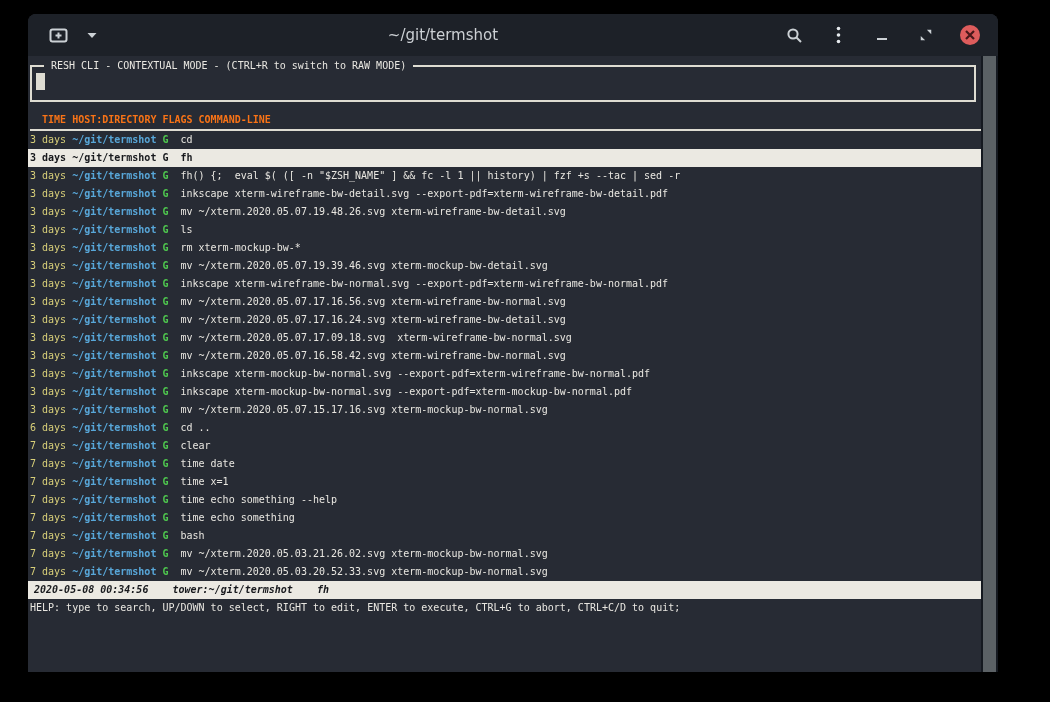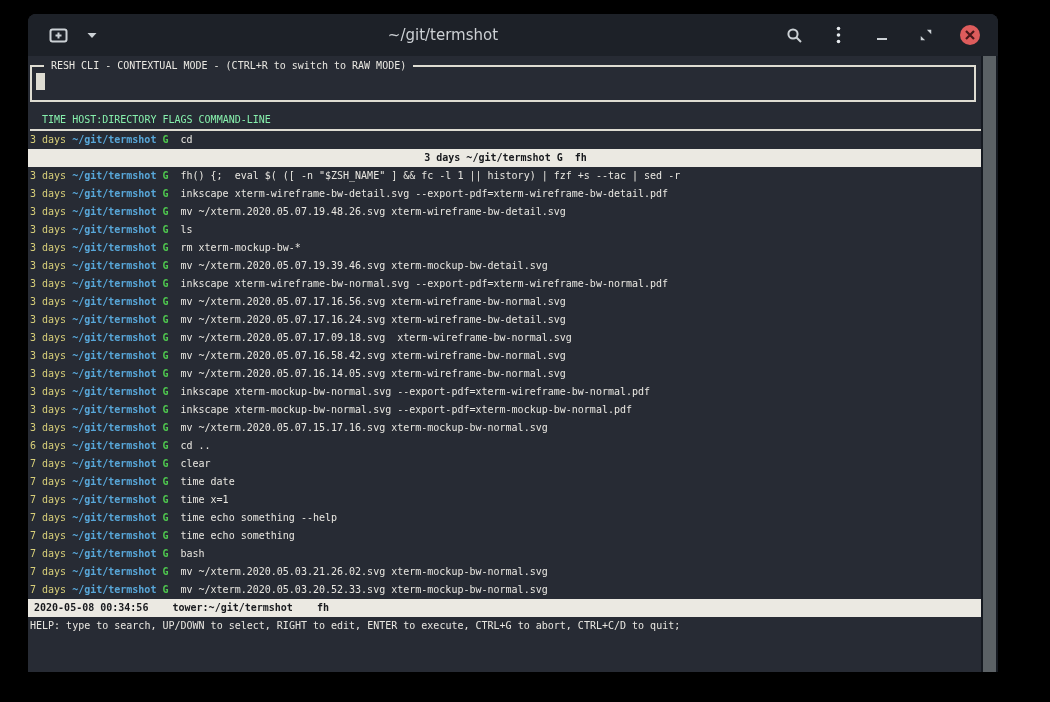--- a/index.html
+++ b/index.html
@@ -27,32 +27,32 @@
   
   .content{position:relative;height:616px;background:var(--bg_terminal);
            font-size:10px;line-height:18px;color:var(--text);}
   .resh-frame{position:relative;margin:9px 22px 0 2px;height:37px;
               border:2px solid var(--border_light);}
   .frame-title{position:absolute;top:-10px;left:12px;background:var(--bg_terminal);
                padding:0 7px;color:var(--text);white-space:pre;}
   .search-input{position:absolute;left:4px;top:6px;right:4px;height:20px;}
   .cursor-block{display:inline-block;width:9px;height:17px;background:var(--border_light);}
   .table-header{margin:9px 17px 0 2px;height:20px;line-height:18px;white-space:pre;
-                color:#86efac;border-bottom:2px solid var(--border_light);overflow:hidden;}
+                color:#f97316;border-bottom:2px solid var(--border_light);overflow:hidden;font-weight:bold;}
   .rows{}
   .row{height:18px;line-height:18px;white-space:pre;overflow:hidden;
        padding-left:2px;margin-right:17px;}
   .rt{display:inline-block;width:6ch;color:var(--time);}
   .rh{display:inline-block;width:14ch;margin-left:1ch;color:var(--host);font-weight:bold;}
   .rf{display:inline-block;width:1ch;margin-left:1ch;color:var(--flag);font-weight:bold;}
   .rc{margin-left:2ch;color:var(--text);}
-  .row.selected{background:var(--highlight_bg);font-weight:bold;text-align:center;}
+  .row.selected{background:var(--highlight_bg);font-weight:bold;}
   .row.selected .rt,.row.selected .rh,.row.selected .rf,.row.selected .rc{color:var(--highlight_text);}
   .status-bar{height:18px;line-height:18px;margin-right:17px;background:var(--highlight_bg);
-              color:var(--highlight_text);font-weight:bold;white-space:pre;overflow:hidden;}
+              color:var(--highlight_text);font-weight:bold;white-space:pre;overflow:hidden;font-style:italic;}
   .sb-time{margin-left:1ch;}
   .sb-gap{margin-left:4ch;}
   .help-bar{height:18px;line-height:18px;padding-left:2px;margin-right:17px;
             color:var(--text);white-space:pre;overflow:hidden;}
   .scrollbar{position:absolute;top:42px;right:0;bottom:0;width:17px;background:var(--scrollbar);
              border-left:2px solid var(--scrollbar_edge);border-right:2px solid var(--scrollbar_edge);}
   svg{display:block;}
 </style>
 </head>
 <body>
@@ -139,21 +139,20 @@
         <div class="row"><span class="rt">3 days</span><span class="rh">~/git/termshot</span><span class="rf">G</span><span class="rc">inkscape xterm-wireframe-bw-detail.svg --export-pdf=xterm-wireframe-bw-detail.pdf</span></div>
         <div class="row"><span class="rt">3 days</span><span class="rh">~/git/termshot</span><span class="rf">G</span><span class="rc">mv ~/xterm.2020.05.07.19.48.26.svg xterm-wireframe-bw-detail.svg</span></div>
         <div class="row"><span class="rt">3 days</span><span class="rh">~/git/termshot</span><span class="rf">G</span><span class="rc">ls</span></div>
         <div class="row"><span class="rt">3 days</span><span class="rh">~/git/termshot</span><span class="rf">G</span><span class="rc">rm xterm-mockup-bw-*</span></div>
         <div class="row"><span class="rt">3 days</span><span class="rh">~/git/termshot</span><span class="rf">G</span><span class="rc">mv ~/xterm.2020.05.07.19.39.46.svg xterm-mockup-bw-detail.svg</span></div>
         <div class="row"><span class="rt">3 days</span><span class="rh">~/git/termshot</span><span class="rf">G</span><span class="rc">inkscape xterm-wireframe-bw-normal.svg --export-pdf=xterm-wireframe-bw-normal.pdf</span></div>
         <div class="row"><span class="rt">3 days</span><span class="rh">~/git/termshot</span><span class="rf">G</span><span class="rc">mv ~/xterm.2020.05.07.17.16.56.svg xterm-wireframe-bw-normal.svg</span></div>
         <div class="row"><span class="rt">3 days</span><span class="rh">~/git/termshot</span><span class="rf">G</span><span class="rc">mv ~/xterm.2020.05.07.17.16.24.svg xterm-wireframe-bw-detail.svg</span></div>
         <div class="row"><span class="rt">3 days</span><span class="rh">~/git/termshot</span><span class="rf">G</span><span class="rc">mv ~/xterm.2020.05.07.17.09.18.svg  xterm-wireframe-bw-normal.svg</span></div>
         <div class="row"><span class="rt">3 days</span><span class="rh">~/git/termshot</span><span class="rf">G</span><span class="rc">mv ~/xterm.2020.05.07.16.58.42.svg xterm-wireframe-bw-normal.svg</span></div>
-        <div class="row"><span class="rt">3 days</span><span class="rh">~/git/termshot</span><span class="rf">G</span><span class="rc">mv ~/xterm.2020.05.07.16.14.05.svg xterm-wireframe-bw-normal.svg</span></div>
         <div class="row"><span class="rt">3 days</span><span class="rh">~/git/termshot</span><span class="rf">G</span><span class="rc">inkscape xterm-mockup-bw-normal.svg --export-pdf=xterm-wireframe-bw-normal.pdf</span></div>
         <div class="row"><span class="rt">3 days</span><span class="rh">~/git/termshot</span><span class="rf">G</span><span class="rc">inkscape xterm-mockup-bw-normal.svg --export-pdf=xterm-mockup-bw-normal.pdf</span></div>
         <div class="row"><span class="rt">3 days</span><span class="rh">~/git/termshot</span><span class="rf">G</span><span class="rc">mv ~/xterm.2020.05.07.15.17.16.svg xterm-mockup-bw-normal.svg</span></div>
         <div class="row"><span class="rt">6 days</span><span class="rh">~/git/termshot</span><span class="rf">G</span><span class="rc">cd ..</span></div>
         <div class="row"><span class="rt">7 days</span><span class="rh">~/git/termshot</span><span class="rf">G</span><span class="rc">clear</span></div>
         <div class="row"><span class="rt">7 days</span><span class="rh">~/git/termshot</span><span class="rf">G</span><span class="rc">time date</span></div>
         <div class="row"><span class="rt">7 days</span><span class="rh">~/git/termshot</span><span class="rf">G</span><span class="rc">time x=1</span></div>
         <div class="row"><span class="rt">7 days</span><span class="rh">~/git/termshot</span><span class="rf">G</span><span class="rc">time echo something --help</span></div>
         <div class="row"><span class="rt">7 days</span><span class="rh">~/git/termshot</span><span class="rf">G</span><span class="rc">time echo something</span></div>
         <div class="row"><span class="rt">7 days</span><span class="rh">~/git/termshot</span><span class="rf">G</span><span class="rc">bash</span></div>

